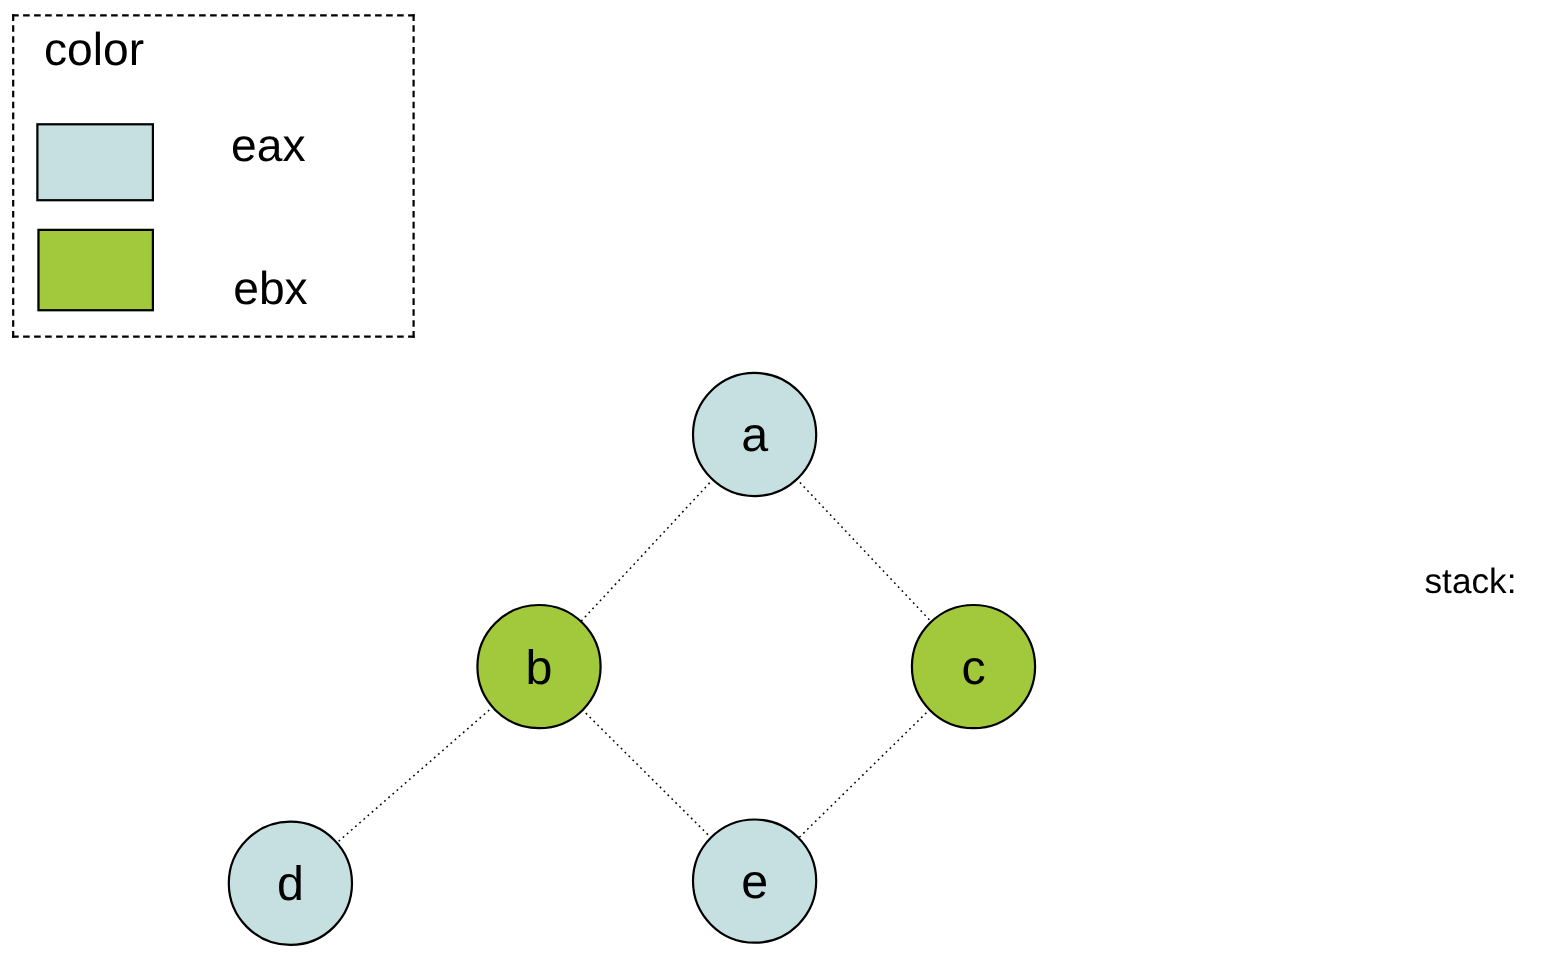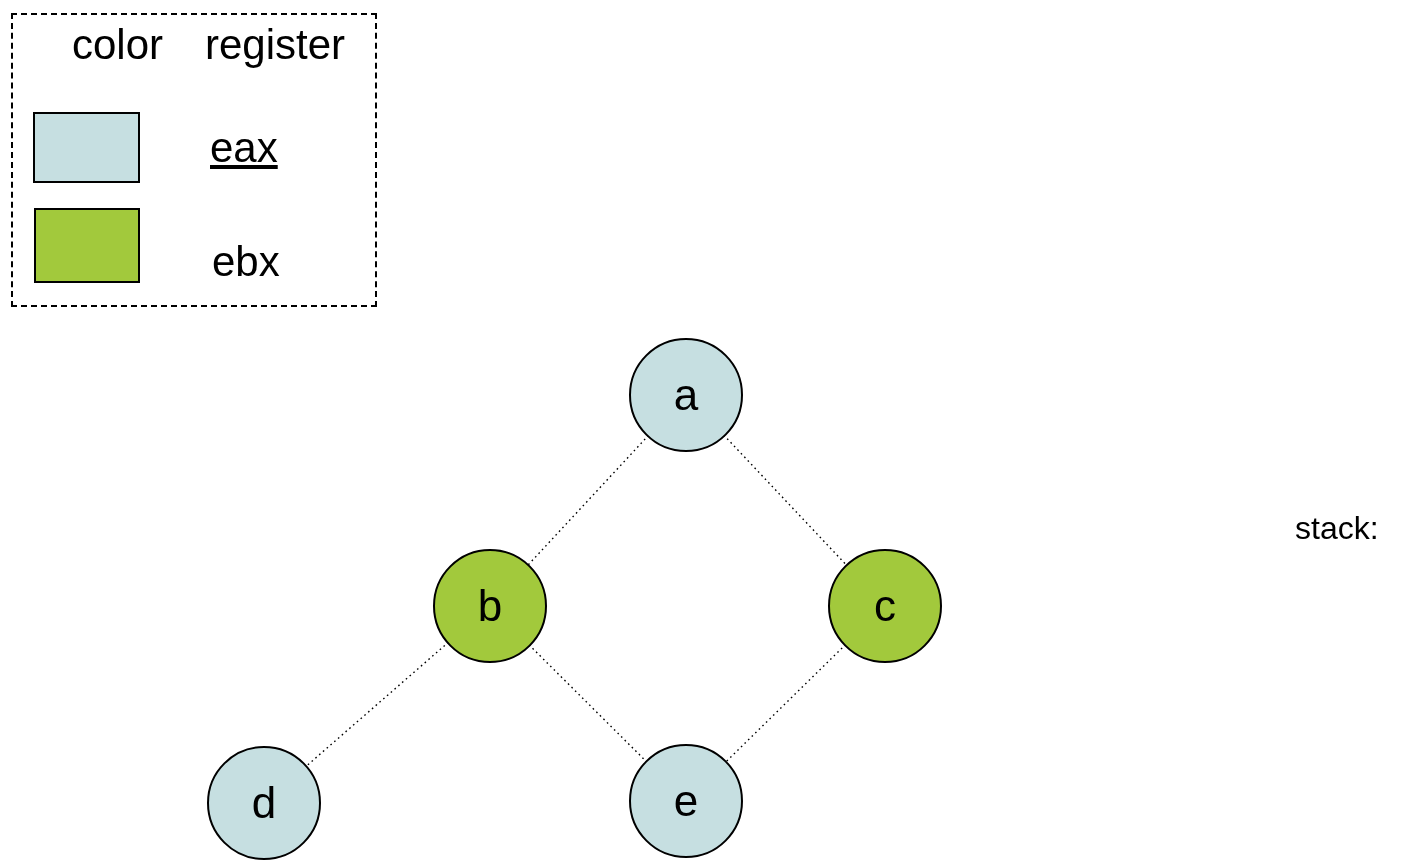--- a/index.html
+++ b/index.html
@@ -28,38 +28,38 @@
     box-sizing: border-box;
   }
   .legend-header-color,
   .legend-header-register {
     position: absolute;
     top: 9px;
     font-size: 42px;
     line-height: 1.0;
     white-space: nowrap;
   }
-  .legend-header-color   { left: 27px; margin-left: 32px; }
+  .legend-header-color   { left: 27px; }
   .legend-header-register{ left: 192px; }
 
   .swatch {
     position: absolute;
     box-sizing: border-box;
     border: 2px solid #000000;
   }
   .swatch-eax { left: 20px; top: 97px;  width: 107px; height: 71px; }
   .swatch-ebx { left: 21px; top: 193px; width: 106px; height: 75px; }
 
   .legend-reg {
     position: absolute;
     font-size: 42px;
     line-height: 1.0;
     white-space: nowrap;
   }
-  .legend-reg-eax { left: 197px; top: 112px; text-decoration: underline; }
+  .legend-reg-eax { left: 197px; top: 96px; }
   .legend-reg-ebx { left: 199px; top: 226px; }
 
   
   .graph-svg {
     position: absolute;
     left: 0;
     top: 0;
   }
   .edge {
     fill: none;
@@ -87,21 +87,20 @@
     white-space: nowrap;
   }
 </style>
 </head>
 <body>
 
 <div id="canvas">
 
   <div class="legend">
     <span class="legend-header-color">color</span>
-    <span class="legend-header-register">register</span>
 
     <span class="swatch swatch-eax" style="background-color: rgb(198, 223, 225);"></span>
     <span class="legend-reg legend-reg-eax">eax</span>
 
     <span class="swatch swatch-ebx" style="background-color: rgb(162, 201, 60);"></span>
     <span class="legend-reg legend-reg-ebx">ebx</span>
   </div>
 
   <svg class="graph-svg" width="1420" height="866" viewBox="0 0 1420 866">
 

